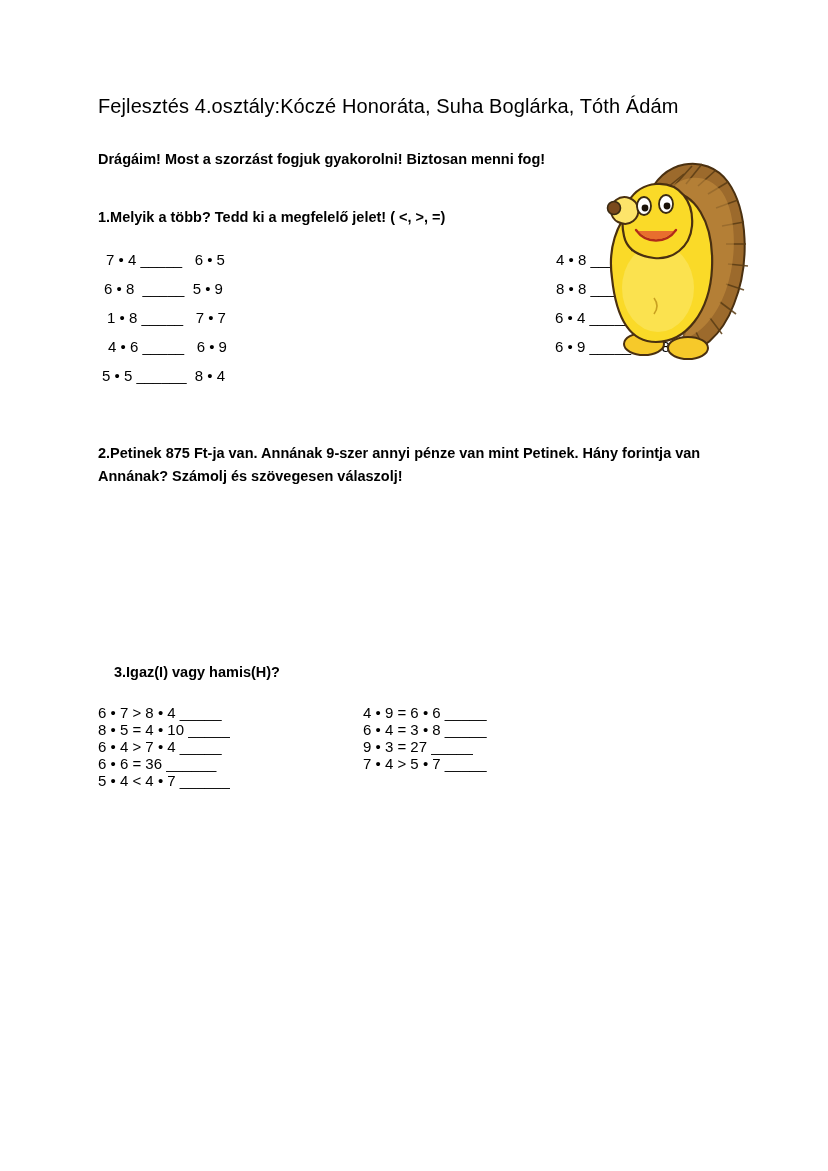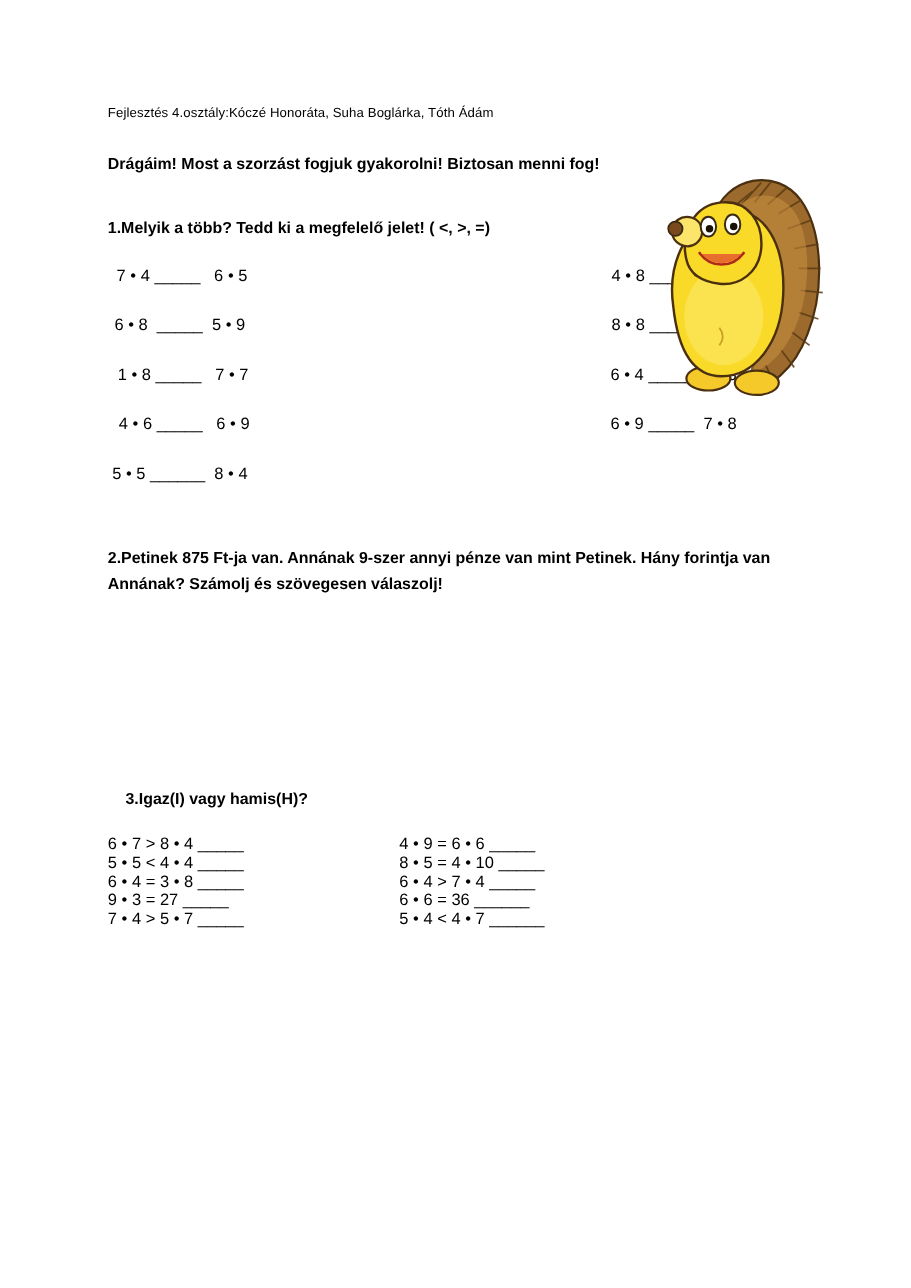--- a/index.html
+++ b/index.html
@@ -16,39 +16,39 @@
     overflow: hidden;
   }
   .page {
     position: relative;
     width: 828px;
     height: 1171px;
     box-sizing: border-box;
     padding: 95px 80px 40px 98px;
   }
   .header-line {
-    font-size: 12px;
+    font-size: 20px;
     letter-spacing: 0.1px;
     margin: 0 0 33px 0;
     font-weight: 400;
   }
   .intro-line {
     font-size: 14.5px;
     font-weight: bold;
     margin: 0 0 42px 0;
   }
   .task-title {
     font-size: 14.5px;
     font-weight: bold;
     margin: 0 0 26px 0;
   }
   .exercise-grid {
     display: grid;
     grid-template-columns: 230px 1fr;
-    row-gap: 28px;
+    row-gap: 12px;
   }
   .expr {
     font-size: 15px;
     white-space: pre;
   }
   
   .ind0 { padding-left: 8px; }
   .ind1 { padding-left: 6px; }
   .ind2 { padding-left: 9px; }
   .ind3 { padding-left: 10px; }
@@ -120,21 +120,20 @@
   <div class="task2">2.Petinek 875 Ft-ja van. Annának 9-szer annyi pénze van mint Petinek. Hány forintja van Annának? Számolj és szövegesen válaszolj!</div>
 
   <div class="spacer-big"></div>
 
   <div class="task3-title">3.Igaz(I) vagy hamis(H)?</div>
 
   <div class="tf-grid">
     <div class="expr tf-left">6 • 7 &gt; 8 • 4 _____</div>
     <div class="expr tf-right">4 • 9 = 6 • 6 _____</div>
 
-    <div class="expr tf-left">5 • 5 &lt; 4 • 4 _____</div>
     <div class="expr tf-right">8 • 5 = 4 • 10 _____</div>
 
     <div class="expr tf-left">6 • 4 = 3 • 8 _____</div>
     <div class="expr tf-right">6 • 4 &gt; 7 • 4 _____</div>
 
     <div class="expr tf-left">9 • 3 = 27 _____</div>
     <div class="expr tf-right">6 • 6 = 36 ______</div>
 
     <div class="expr tf-left">7 • 4 &gt; 5 • 7 _____</div>
     <div class="expr tf-right">5 • 4 &lt; 4 • 7 ______</div>

